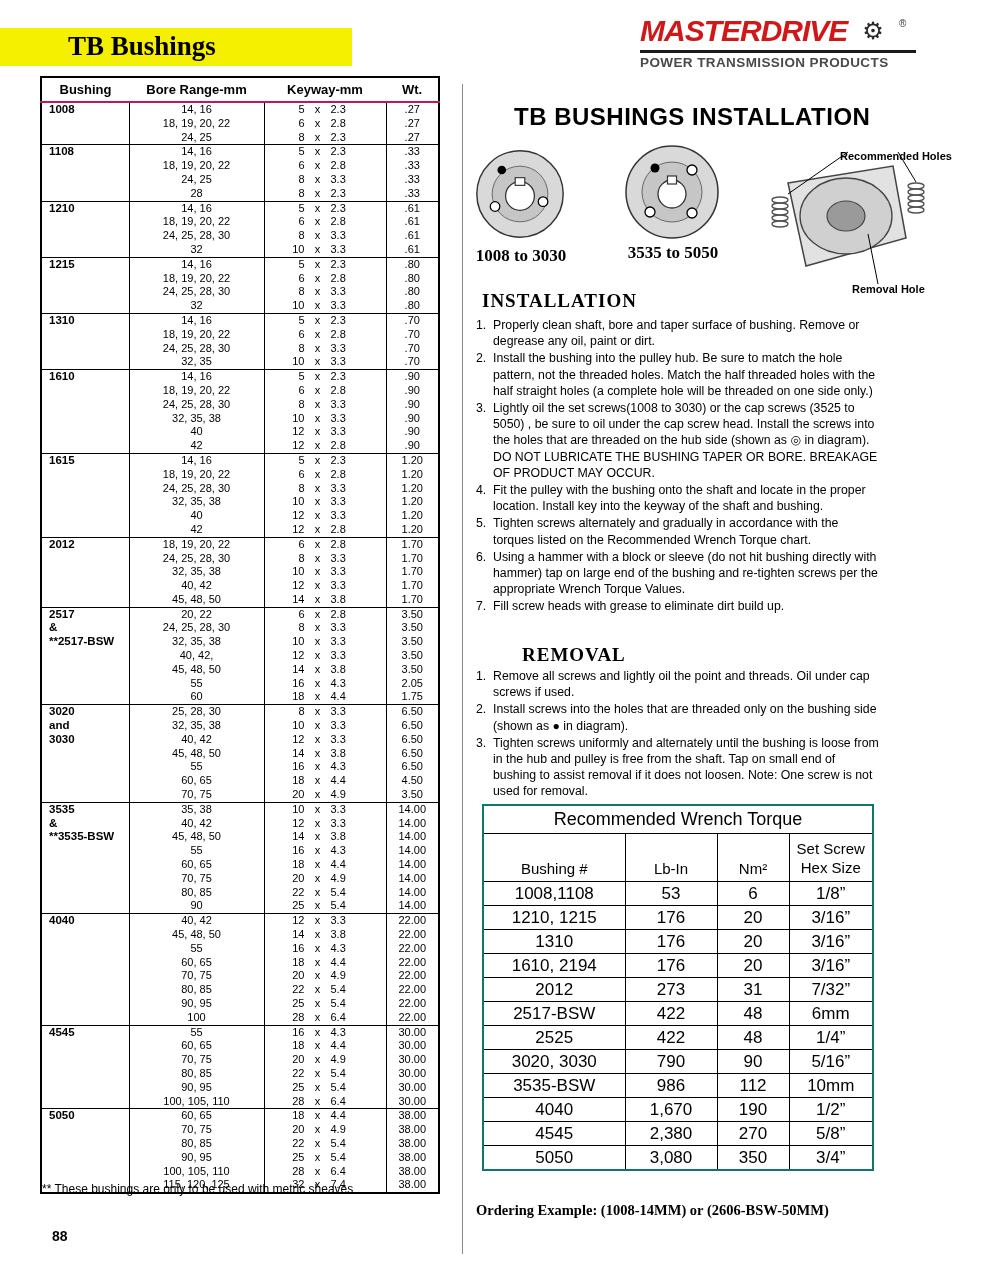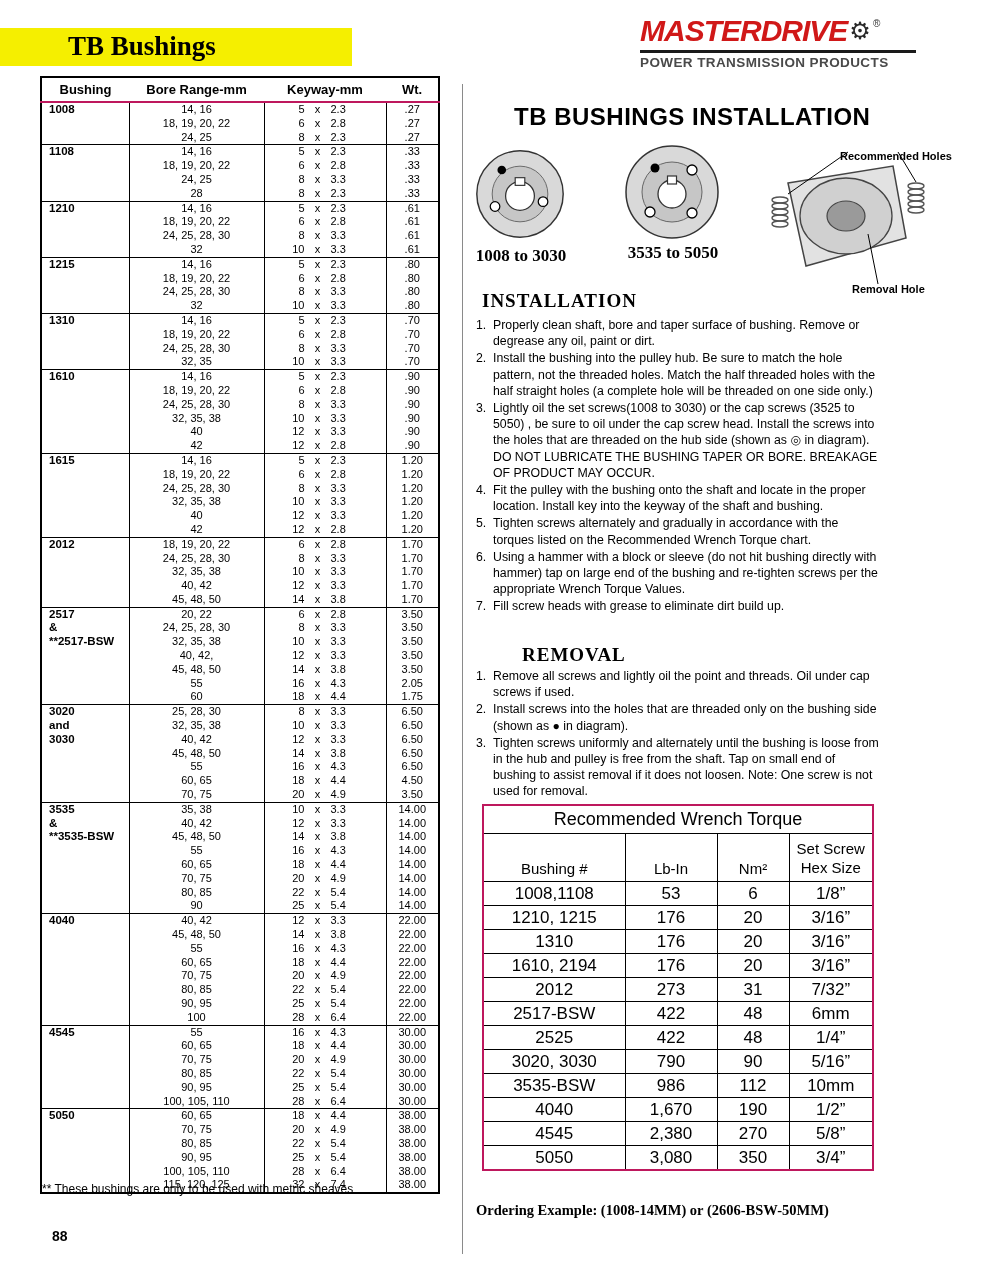--- a/index.html
+++ b/index.html
@@ -26,39 +26,39 @@
   .kd{display:inline-block;width:26px;text-align:left;}
   .wt-cell{text-align:center;}
 
   .footnote{position:absolute;left:42px;top:1182px;font-size:12px;}
   .page-number{position:absolute;left:52px;top:1228px;font-size:14px;font-weight:bold;}
 
   .divider{position:absolute;left:462px;top:84px;height:1170px;width:0;border-left:1px solid #8a8a8a;}
 
   
   .logo{position:absolute;left:640px;top:14px;width:276px;}
-  .logo-row{display:flex;align-items:center;gap:2px;}
+  .logo-row{display:flex;align-items:center;gap:15px;}
   .brand{font-style:italic;font-weight:bold;font-size:30px;letter-spacing:-1px;color:#d01818;white-space:nowrap;}
   .gear{font-size:24px;color:#2a2a2a;line-height:1;}
   .reg{font-size:10px;color:#333;align-self:flex-start;margin-top:4px;}
   .tagline{border-top:3px solid #1a1a1a;margin-top:2px;padding-top:2px;font-weight:bold;
     font-size:13.5px;color:#4a4a4a;letter-spacing:0.4px;white-space:nowrap;}
 
   
   .right-title{position:absolute;left:514px;top:103px;font-weight:bold;font-size:24px;letter-spacing:0.5px;}
   .diag-svg{position:absolute;}
   .diag-label{position:absolute;font-family:"Liberation Serif",serif;font-weight:bold;font-size:17px;text-align:center;}
   .callout{position:absolute;font-size:11px;font-weight:bold;}
   .section-heading{position:absolute;font-family:"Liberation Serif",serif;font-weight:bold;font-size:19px;letter-spacing:1px;}
   .steps{position:absolute;width:404px;font-size:12.3px;line-height:16.2px;}
   .step{display:flex;margin-bottom:1px;}
   .step-num{flex:none;width:17px;}
   .step-text{flex:1;}
 
-  .torque-table{position:absolute;left:482px;top:804px;border-collapse:collapse;border:2px solid #be185d;table-layout:fixed;}
+  .torque-table{position:absolute;left:482px;top:804px;border-collapse:collapse;border:2px solid #0f766e;table-layout:fixed;}
   .torque-table col.t0{width:142px;} .torque-table col.t1{width:92px;}
   .torque-table col.t2{width:72px;} .torque-table col.t3{width:84px;}
   .torque-table th,.torque-table td{border:1px solid #000;text-align:center;}
   .tt-title{font-size:18px;font-weight:normal;padding:3px 0;}
   .tt-h{font-size:15px;font-weight:normal;height:42px;vertical-align:bottom;padding-bottom:4px;}
   .tt-h-multi{font-size:15px;font-weight:normal;white-space:pre-line;vertical-align:middle;line-height:19px;}
   .torque-table td{font-size:17px;height:23px;padding:0 2px;}
 
   .ordering{position:absolute;left:476px;top:1202px;font-family:"Liberation Serif",serif;font-weight:bold;font-size:14.5px;}
 </style>

